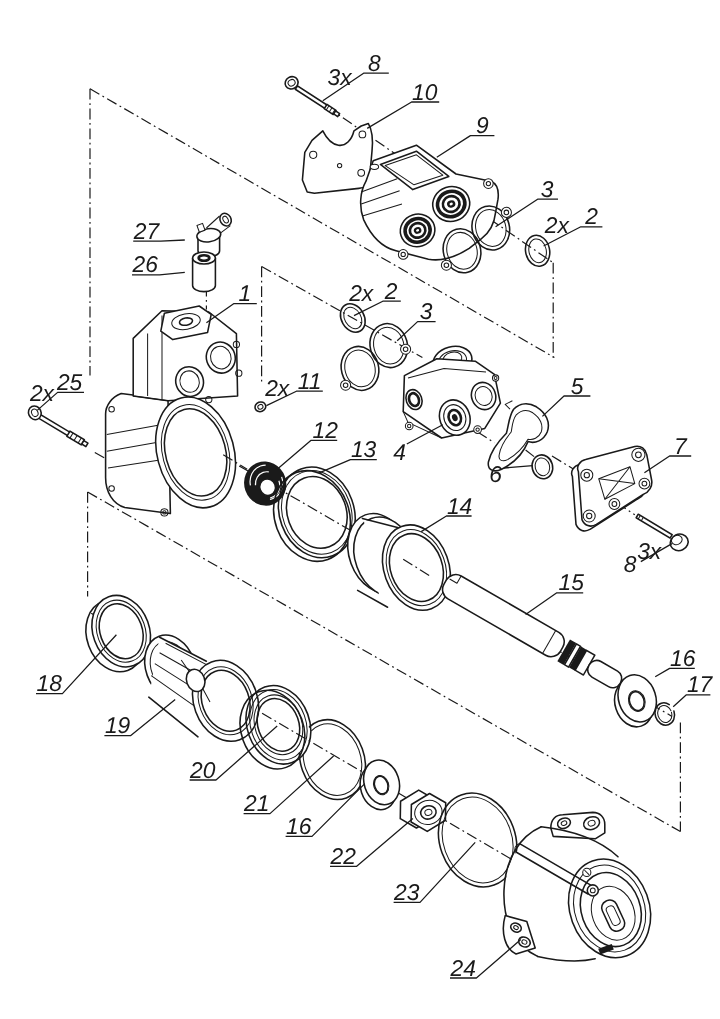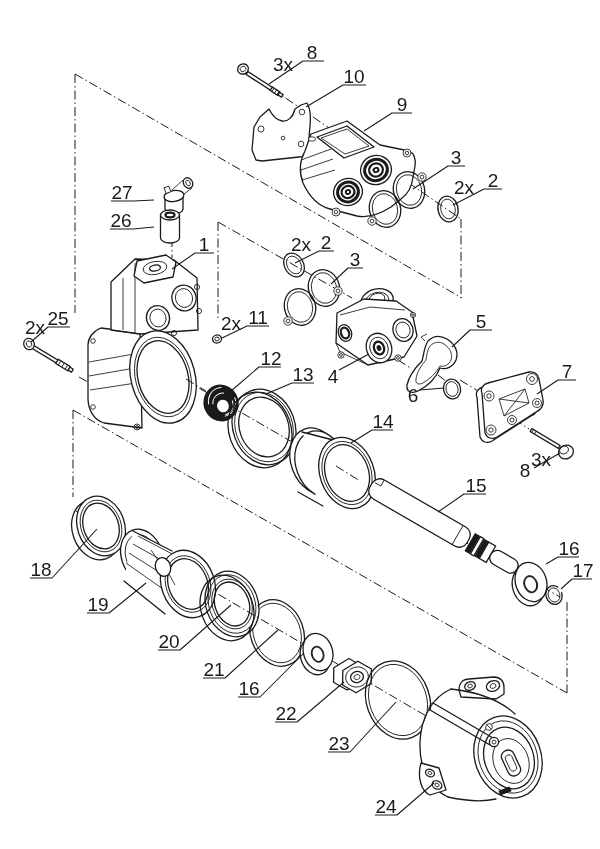--- a/index.html
+++ b/index.html
@@ -1,17 +1,17 @@
 <!DOCTYPE html>
 <html><head>
 <meta charset="utf-8">
 <style>
   html,body{margin:0;padding:0;background:#e8e8e8;}
   .page{width:600px;height:849px;background:#ffffff;position:relative;overflow:hidden;
-        font-family:"Liberation Sans",sans-serif;}
+        font-family:"Liberation Sans",sans-serif;font-style:italic;}
   svg{display:block}
   .ln{fill:none;stroke:#1a1a1a;stroke-width:1.3;stroke-linejoin:round;stroke-linecap:round}
   .tn{fill:none;stroke:#1a1a1a;stroke-width:.85;stroke-linejoin:round}
   .tk{fill:none;stroke:#1a1a1a;stroke-width:3;stroke-linejoin:round}
   .mk{fill:none;stroke:#1a1a1a;stroke-width:2.2}
   .wf{fill:#ffffff}
   .bf{fill:#1a1a1a;stroke:none}
   .wl{fill:none;stroke:#ffffff;stroke-width:1}
   .dd{fill:none;stroke:#1a1a1a;stroke-width:1;stroke-dasharray:9 3 1.5 3}
   .ld{fill:none;stroke:#1a1a1a;stroke-width:1.05;stroke-linejoin:round}

